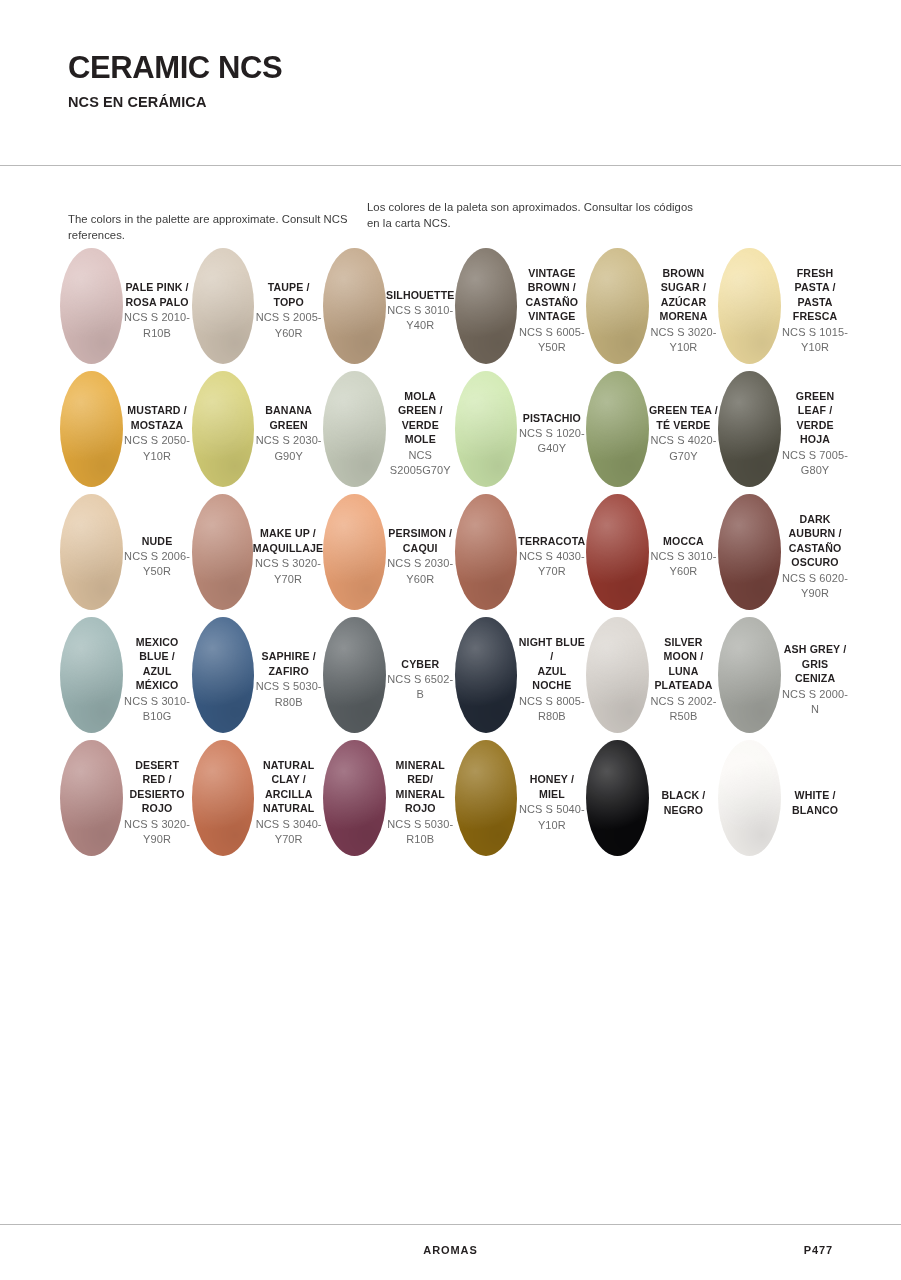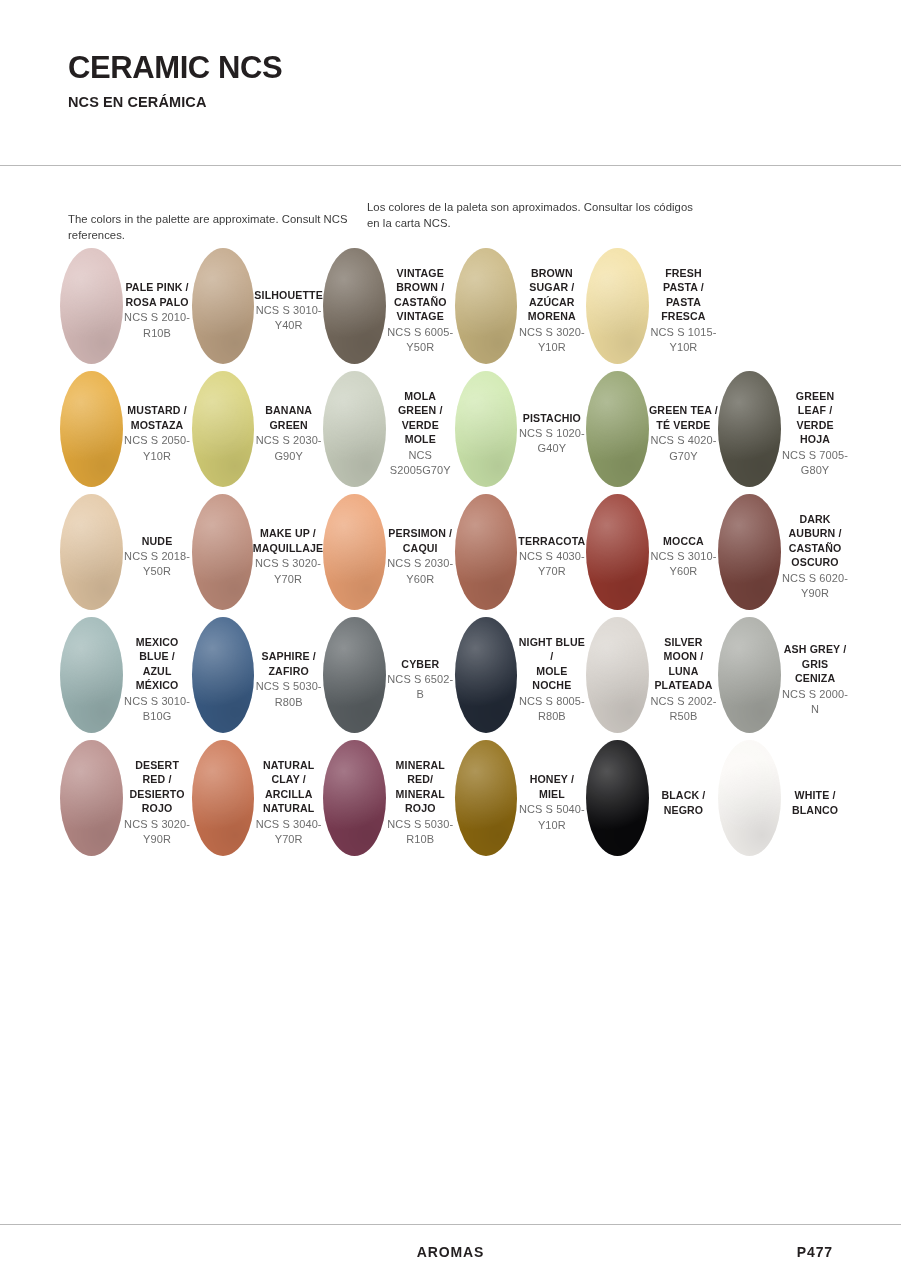--- a/index.html
+++ b/index.html
@@ -141,21 +141,21 @@
     height: 1px;
     background: #b9b9b9;
   }
   .footer {
     position: absolute;
     top: 1244px;
     left: 68px;
     right: 68px;
     display: flex;
     justify-content: space-between;
-    font-size: 14px;
+    font-size: 11px;
     font-weight: bold;
     letter-spacing: 0.9px;
     color: #231f20;
   }
   .footer-brand {
     position: absolute;
     left: 50%;
     transform: translateX(-50%);
   }
   .footer-page {
@@ -186,20 +186,28 @@
     <div class="row">
       <div class="cell">
         <div class="swatch" style="background-color: rgb(219, 191, 189);"></div>
         <div class="labels">
           <div class="name">PALE PINK /
 ROSA PALO</div>
           <div class="code">NCS S 2010-R10B</div>
         </div>
       </div>
       <div class="cell">
+        <div class="swatch" style="background-color: rgb(214, 201, 184);"></div>
+        <div class="labels">
+          <div class="name">TAUPE /
+TOPO</div>
+          <div class="code">NCS S 2005-Y60R</div>
+        </div>
+      </div>
+      <div class="cell">
         <div class="swatch" style="background-color: rgb(193, 165, 134);"></div>
         <div class="labels">
           <div class="name">SILHOUETTE</div>
           <div class="code">NCS S 3010-Y40R</div>
         </div>
       </div>
       <div class="cell">
         <div class="swatch" style="background-color: rgb(118, 107, 94);"></div>
         <div class="labels">
           <div class="name">VINTAGE BROWN /
@@ -272,21 +280,21 @@
           <div class="code">NCS S 7005-G80Y</div>
         </div>
       </div>
     </div>
 
     <div class="row">
       <div class="cell">
         <div class="swatch" style="background-color: rgb(227, 199, 164);"></div>
         <div class="labels">
           <div class="name">NUDE</div>
-          <div class="code">NCS S 2018-Y50R</div>
+          <div class="code">NCS S 2006-Y50R</div>
         </div>
       </div>
       <div class="cell">
         <div class="swatch" style="background-color: rgb(192, 141, 123);"></div>
         <div class="labels">
           <div class="name">MAKE UP /
 MAQUILLAJE</div>
           <div class="code">NCS S 3020-Y70R</div>
         </div>
       </div>
@@ -343,21 +351,21 @@
         <div class="swatch" style="background-color: rgb(93, 99, 102);"></div>
         <div class="labels">
           <div class="name">CYBER</div>
           <div class="code">NCS S 6502-B</div>
         </div>
       </div>
       <div class="cell">
         <div class="swatch" style="background-color: rgb(36, 44, 57);"></div>
         <div class="labels">
           <div class="name">NIGHT BLUE /
-MOLE NOCHE</div>
+AZUL NOCHE</div>
           <div class="code">NCS S 8005-R80B</div>
         </div>
       </div>
       <div class="cell">
         <div class="swatch" style="background-color: rgb(217, 212, 206);"></div>
         <div class="labels">
           <div class="name">SILVER MOON /
 LUNA PLATEADA</div>
           <div class="code">NCS S 2002-R50B</div>
         </div>

